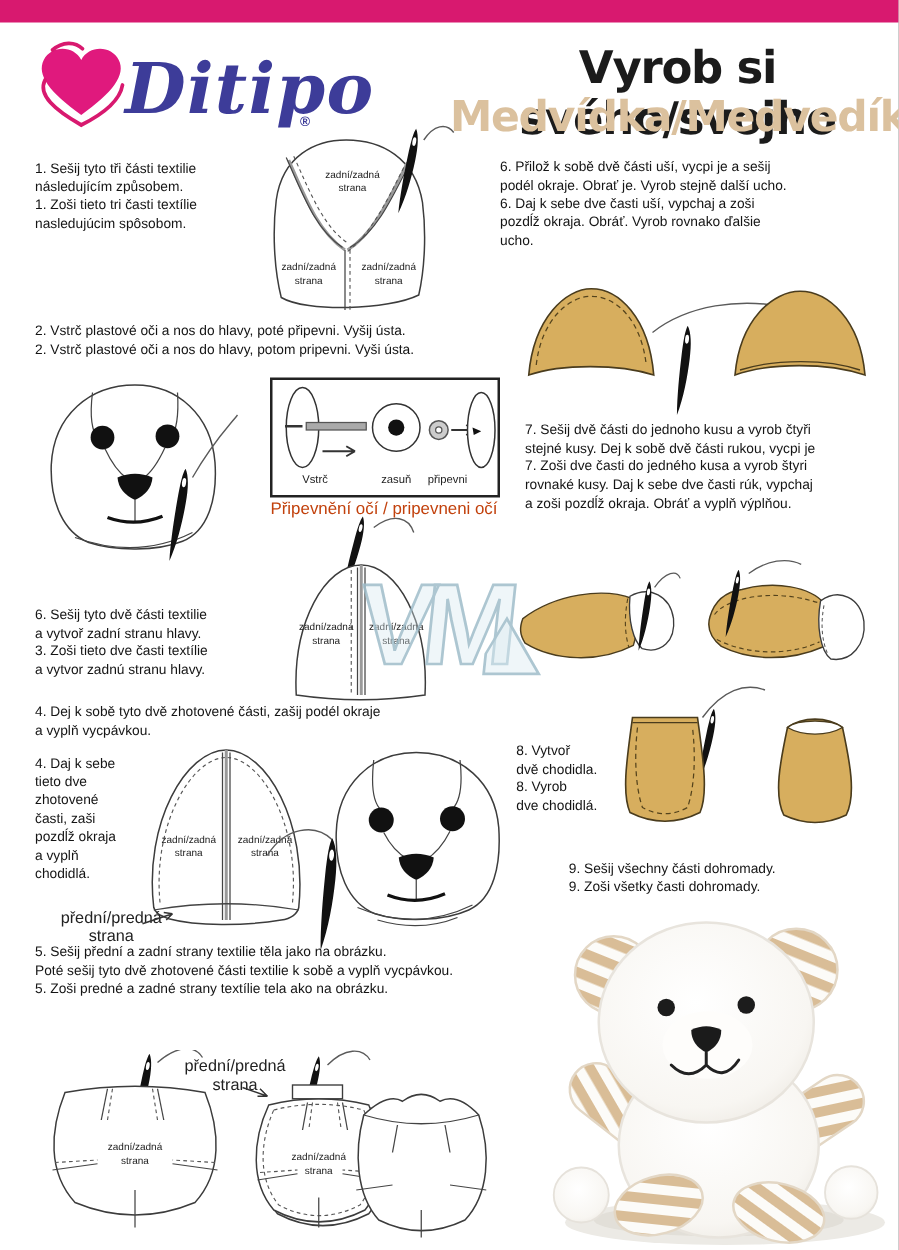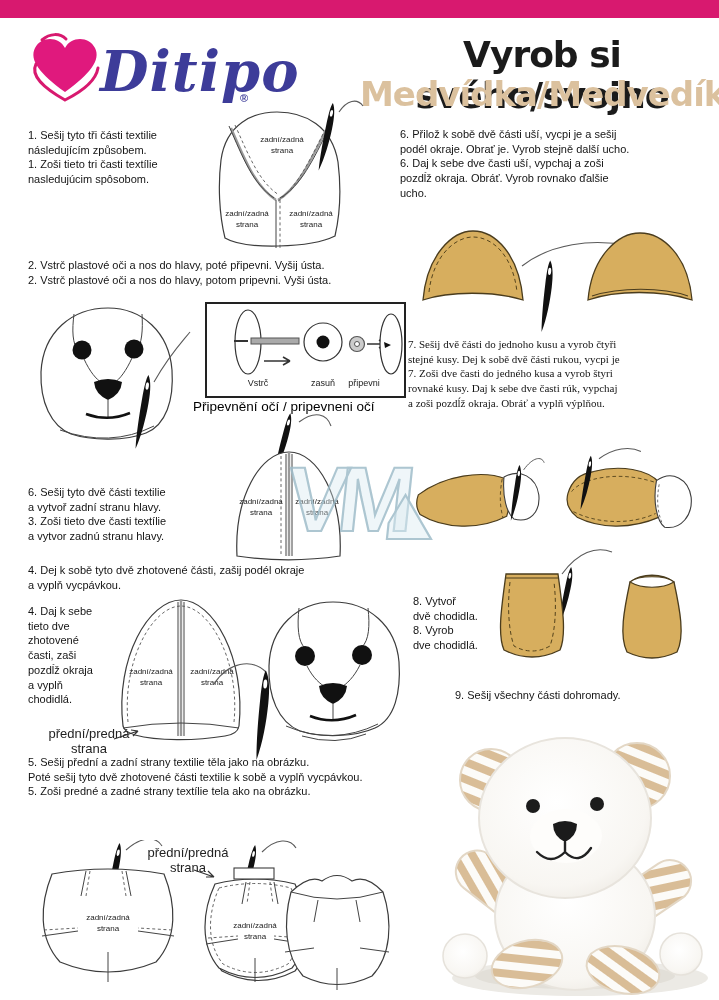--- a/index.html
+++ b/index.html
@@ -18,21 +18,21 @@
   #title2{left:360px;top:74px;width:356px;text-align:center;font-family:"DejaVu Sans",sans-serif;
           font-weight:bold;font-size:34px;color:#DBC19E;letter-spacing:-1px;}
   
   .step{font-size:11px;line-height:1.34;color:#141414;}
   .step div{white-space:nowrap;}
   .lbl2{font-size:13px;line-height:1.15;text-align:center;color:#222;}
   svg text{font-family:"Liberation Sans",sans-serif;}
   .dlabel{font-size:8px;fill:#222;text-anchor:middle;}
   .boxlabel{font-size:9px;fill:#222;text-anchor:middle;}
   #eyebox{border:2px solid #222;}
-  #eyecaption{font-size:13.5px;text-align:left;color:#000000;}
+  #eyecaption{font-size:13.5px;text-align:right;color:#c2410c;}
   #watermark{opacity:.85;pointer-events:none;z-index:5;}
   .thread{fill:none;stroke:#5a5a5a;stroke-width:1.1;}
   .seam{fill:none;stroke:#444;stroke-width:1;}
   .seamg{fill:none;stroke:#9a9a9a;stroke-width:2.4;}
   .dash{fill:none;stroke:#555;stroke-width:.9;stroke-dasharray:3,2.6;}
   .outline{fill:#fff;stroke:#3c3c3c;stroke-width:1.2;}
   .outline2{fill:none;stroke:#3c3c3c;stroke-width:1.2;}
   .tan{fill:#D7AE5E;stroke:#4a3c1d;stroke-width:1.3;}
   .tandash{fill:none;stroke:#54431c;stroke-width:1;stroke-dasharray:4,3;}
 </style>
@@ -110,21 +110,21 @@
     <path d="M64,80 Q78,74 92,80 Q91,92 78,98 Q65,92 64,80 Z" fill="#111"></path>
     <path class="seam" d="M78,98 L78,116" stroke-width="2"></path>
     <path d="M56,112 Q78,120 100,111" fill="none" stroke="#111" stroke-width="2.6"></path>
     <path class="seam" d="M30,128 Q80,146 124,124"></path>
     <path class="thread" d="M124,80 C140,52 152,40 160,30"></path>
     <g transform="translate(112,72) rotate(8) scale(1.25)">
         <use href="#needle"></use>
       </g>
   </svg>
 
-  <div id="eyebox" class="abs" style="left:205px;top:302px;width:180px;height:92px;padding-left:17px;">
+  <div id="eyebox" class="abs" style="left:216px;top:302px;width:180px;height:92px;">
     <svg width="180" height="92" viewBox="0 0 180 92">
       <ellipse cx="24" cy="38" rx="13" ry="32" fill="#fff" stroke="#333" stroke-width="1.2"></ellipse>
       <rect x="27" y="34" width="48" height="6" fill="#aaa" stroke="#555" stroke-width="1"></rect>
       <path d="M10,37 L24,37" stroke="#333" stroke-width="2"></path>
       <path d="M40,57 L66,57 M66,57 L59,53 M66,57 L59,61" stroke="#333" stroke-width="1.6" fill="none"></path>
       <circle cx="99" cy="38" r="19" fill="#fff" stroke="#333" stroke-width="1.2"></circle>
       <circle cx="99" cy="38" r="6.5" fill="#111"></circle>
       <circle cx="133" cy="40" r="7.5" fill="#ccc" stroke="#555" stroke-width="1.2"></circle>
       <circle cx="133" cy="40" r="2.5" fill="#fff" stroke="#555" stroke-width="1"></circle>
       <path d="M143,40 L162,40 M162,40 L155,36 M162,40 L155,44" stroke="#333" stroke-width="1.6" fill="none"></path>
@@ -300,21 +300,21 @@
     <path class="thread" d="M2,30 C30,8 72,2 110,10"></path>
     <g transform="translate(24,24) rotate(5) scale(1.2)">
         <use href="#needle"></use>
       </g>
   </svg>
   <svg class="abs" style="left:582px;top:228px;" width="116" height="78" viewBox="0 0 116 78">
     <path class="tan" d="M6,72 C10,27 37,5 58,5 C80,5 106,27 110,72 C80,62 34,62 6,72 Z"></path>
     <path d="M10,68 C38,59 80,59 106,68" fill="none" stroke="#4a3c1d" stroke-width="1.1"></path>
   </svg>
 
-  <div class="abs step" style="left:408px;top:337px;font-family:Liberation Serif, serif;">
+  <div class="abs step" style="left:420px;top:337px;">
     <div>7. Sešij dvě části do jednoho kusu a vyrob čtyři</div>
     <div>stejné kusy. Dej k sobě dvě části rukou, vycpi je</div>
     <div>7. Zoši dve časti do jedného kusa a vyrob štyri</div>
     <div>rovnaké kusy. Daj k sebe dve časti rúk, vypchaj</div>
     <div>a zoši pozdĺž okraja. Obráť a vyplň výplňou.</div>
   </div>
 
   <svg class="abs" style="left:405px;top:452px;" width="148" height="100" viewBox="0 -12 148 112">
     <path class="thread" d="M124,8 C134,-6 144,-8 147,0"></path>
     <path class="tan" d="M6,36 C35,14 78,8 104,18 C109,34 109,48 105,60 C74,76 34,74 8,58 C3,50 3,44 6,36 Z"></path>
@@ -354,20 +354,21 @@
     <path d="M16,12 L68,12" fill="none" stroke="#4a3c1d" stroke-width="1"></path>
     <path class="tandash" d="M20,16 C17,42 19,66 24,80 Q42,90 60,80 C65,66 67,42 64,16"></path>
   </svg>
   <svg class="abs" style="left:612px;top:568px;" width="80" height="98" viewBox="0 0 80 98">
     <path class="tan" d="M18,14 C30,5 50,5 62,14 C68,42 73,68 65,84 Q40,96 15,84 C7,68 12,42 18,14 Z"></path>
     <path d="M18,14 C30,21 50,21 62,14 C54,7 26,7 18,14 Z" fill="#fff" stroke="#4a3c1d" stroke-width="1.1"></path>
   </svg>
 
   <div class="abs step" style="left:455px;top:688px;">
     <div>9. Sešij všechny části dohromady.</div>
+    <div>9. Zoši všetky časti dohromady.</div>
   </div>
 
   <svg class="abs" style="left:425px;top:724px;" width="294" height="276" viewBox="0 0 294 276">
     <defs>
       <pattern id="stripes" patternUnits="userSpaceOnUse" width="16" height="16" patternTransform="rotate(22)">
         <rect width="16" height="16" fill="#FCFBF8"></rect>
         <rect width="16" height="8" fill="#D9BD97"></rect>
       </pattern>
       <radialGradient id="fluff" cx="45%" cy="40%" r="70%">
         <stop offset="0%" stop-color="#FFFFFF"></stop>

